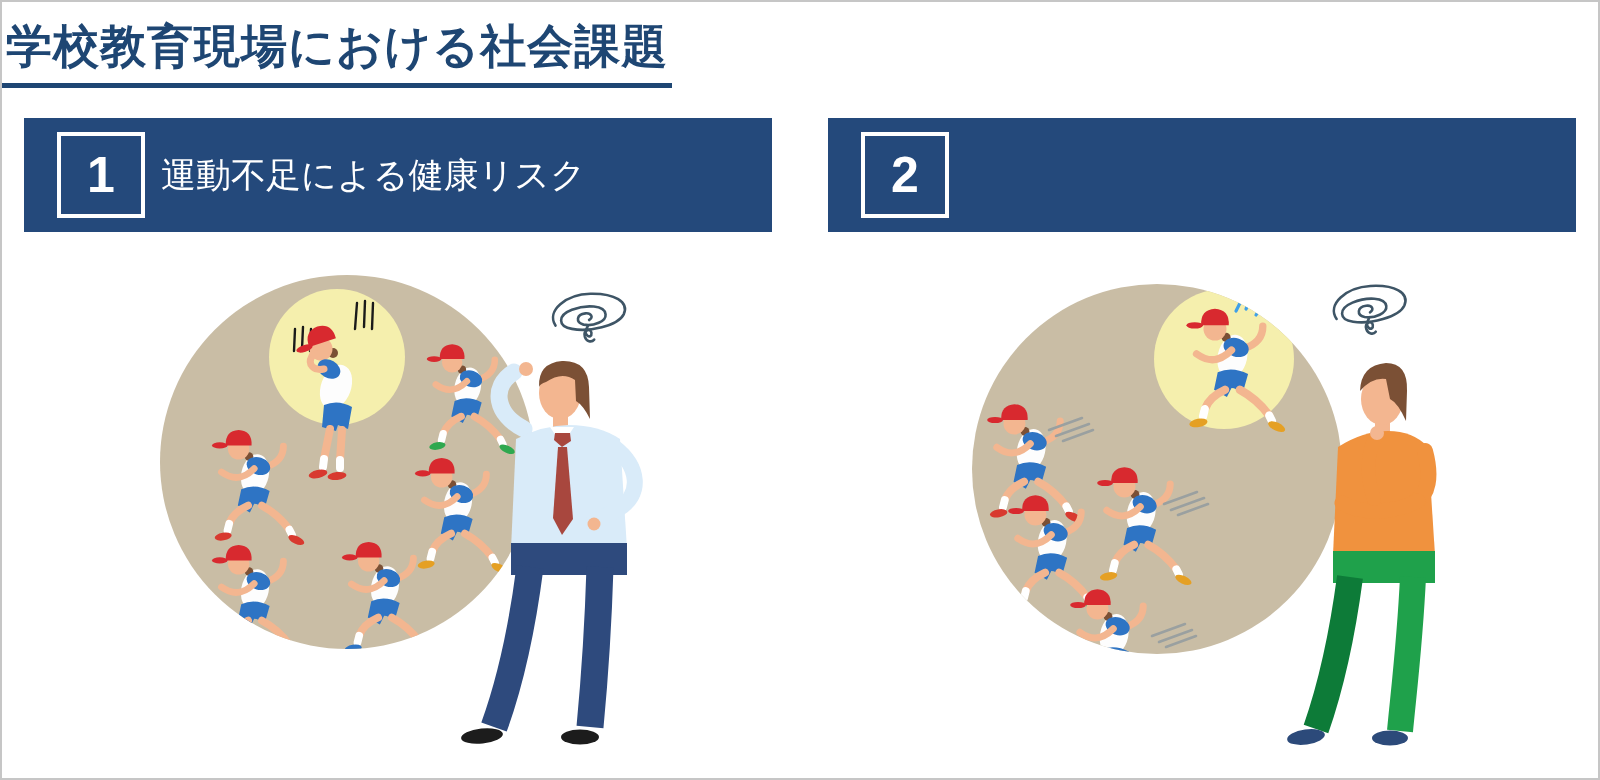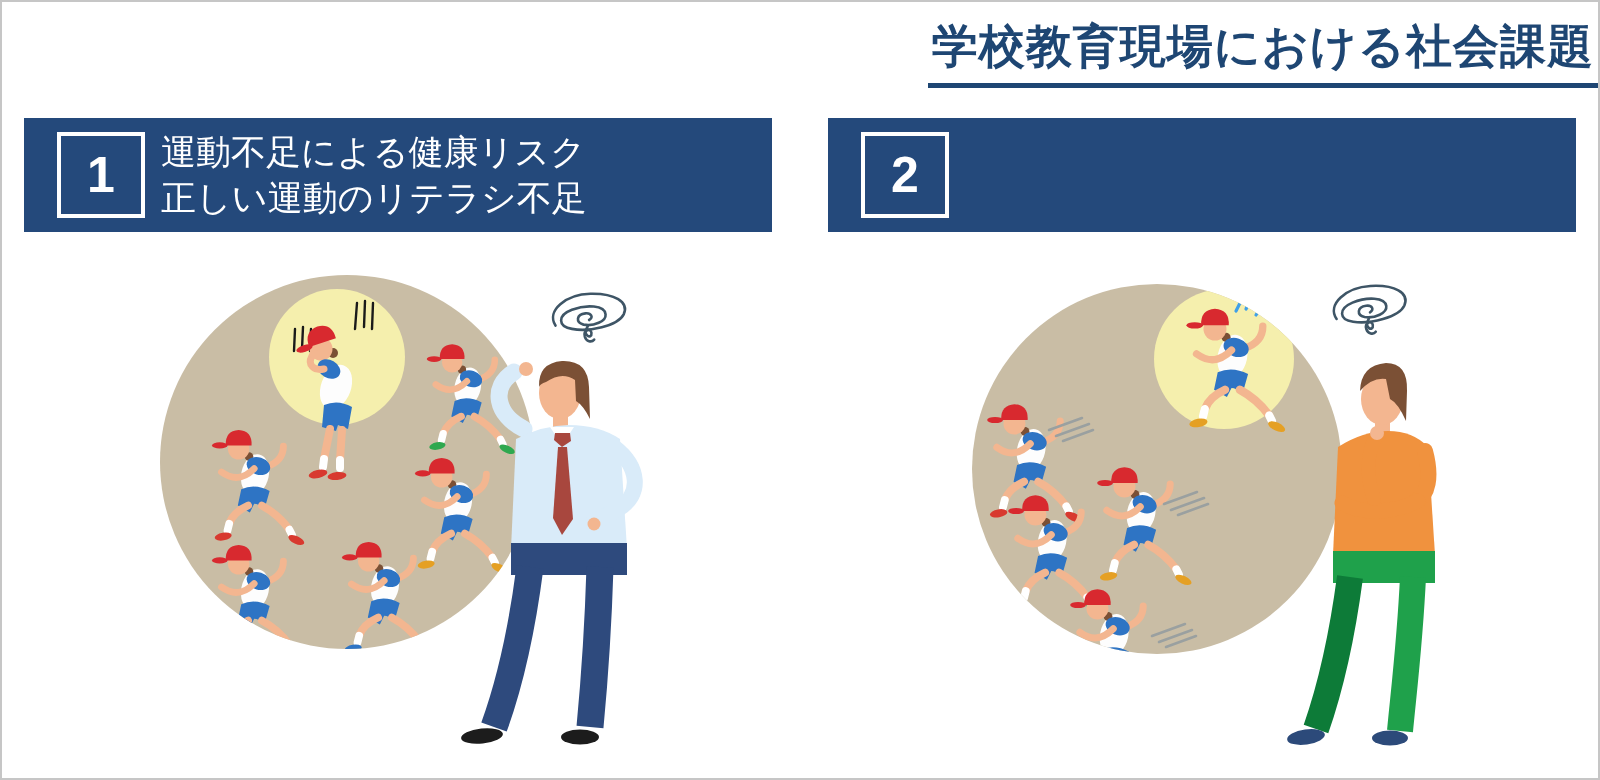--- a/index.html
+++ b/index.html
@@ -1,21 +1,21 @@
 <!DOCTYPE html>
 <html style="--slide-border: #c6c6c6; --navy: #24497b; --title-navy: #1e4673; --header-text: #ffffff; --circle-beige: #c9bda5; --spotlight-yellow: #f5efad; --cap-red: #d8292f; --uniform-blue: #2e74c4; --skin: #f3b690; --shirt-white: #fdfdfd; --hair-brown: #7b5035; --teacher-shirt: #d9ebf9; --teacher-tie: #a8473e; --teacher-pants: #2e4a7d; --teacher-shoes: #1c1c1c; --man-sweater: #f0923e; --man-pants-front: #1fa14b; --man-pants-back: #0d7b38; --man-shoes: #2c4a7a; --scribble: #3e5566; --speed-lines: #9aa0a0; --gloom-lines: #1a1a1a; --sweat-blue: #3fa0e8;"><head>
 <meta charset="utf-8">
 <style>
   html,body{margin:0;padding:0;background:#fff;}
   .slide{
     position:relative;width:1600px;height:780px;background:#fff;
     border:2px solid var(--slide-border,#c6c6c6);box-sizing:border-box;
     font-family:"Liberation Sans","DejaVu Sans",sans-serif;overflow:hidden;
   }
-  .title-wrap{position:absolute;top:14px;left:0;right:0;text-align:right;}
+  .title-wrap{position:absolute;top:14px;left:0;right:0;text-align:left;}
   .title-text{
     display:inline-block;font-size:46px;font-weight:bold;letter-spacing:1px;
     color:var(--title-navy,#1e4673);border-bottom:5px solid var(--title-navy,#1e4673);
     padding:0 4px 5px 4px;
   }
   .band{
     position:absolute;top:116px;width:748px;height:114px;
     background:var(--navy,#24497b);display:flex;align-items:center;
     padding-left:33px;box-sizing:border-box;
   }
@@ -40,21 +40,20 @@
 <div class="slide">
 
   <div class="title-wrap">
     <span class="title-text">学校教育現場における社会課題</span>
   </div>
 
   <div class="band band-left">
     <div class="num-box">1</div>
     <div class="heading">
       <div>運動不足による健康リスク</div>
-      <div>正しい運動のリテラシ不足</div>
     </div>
   </div>
 
   <div class="band band-right">
     <div class="num-box">2</div>
     <div class="heading">
     </div>
   </div>
 
   <svg class="illu illu-left" viewBox="0 0 748 535">

